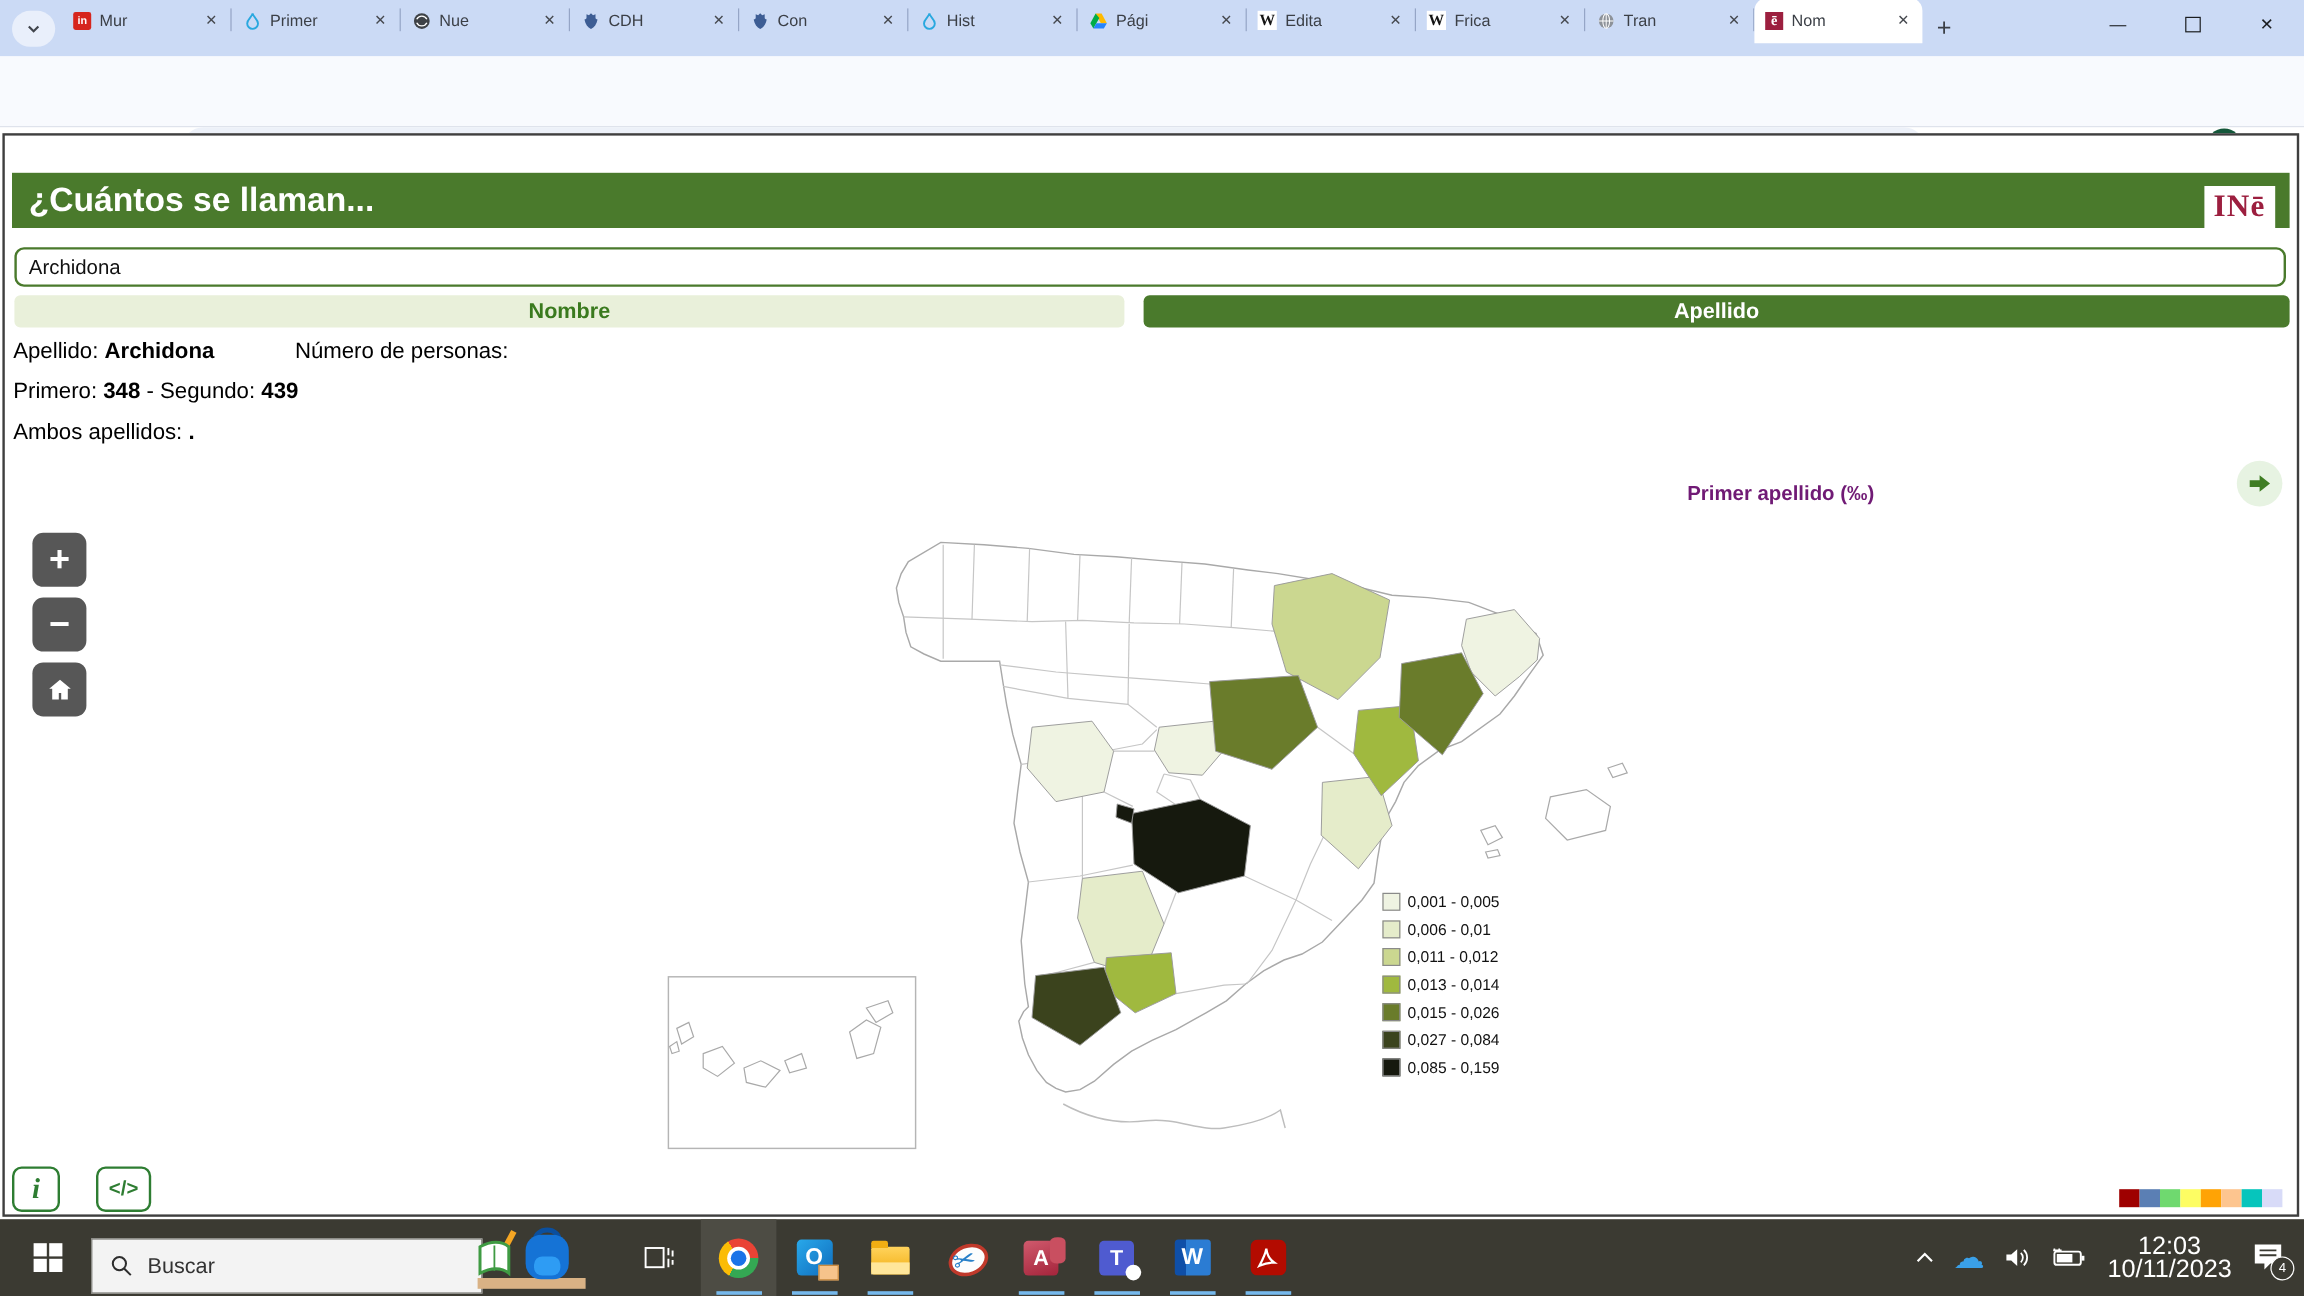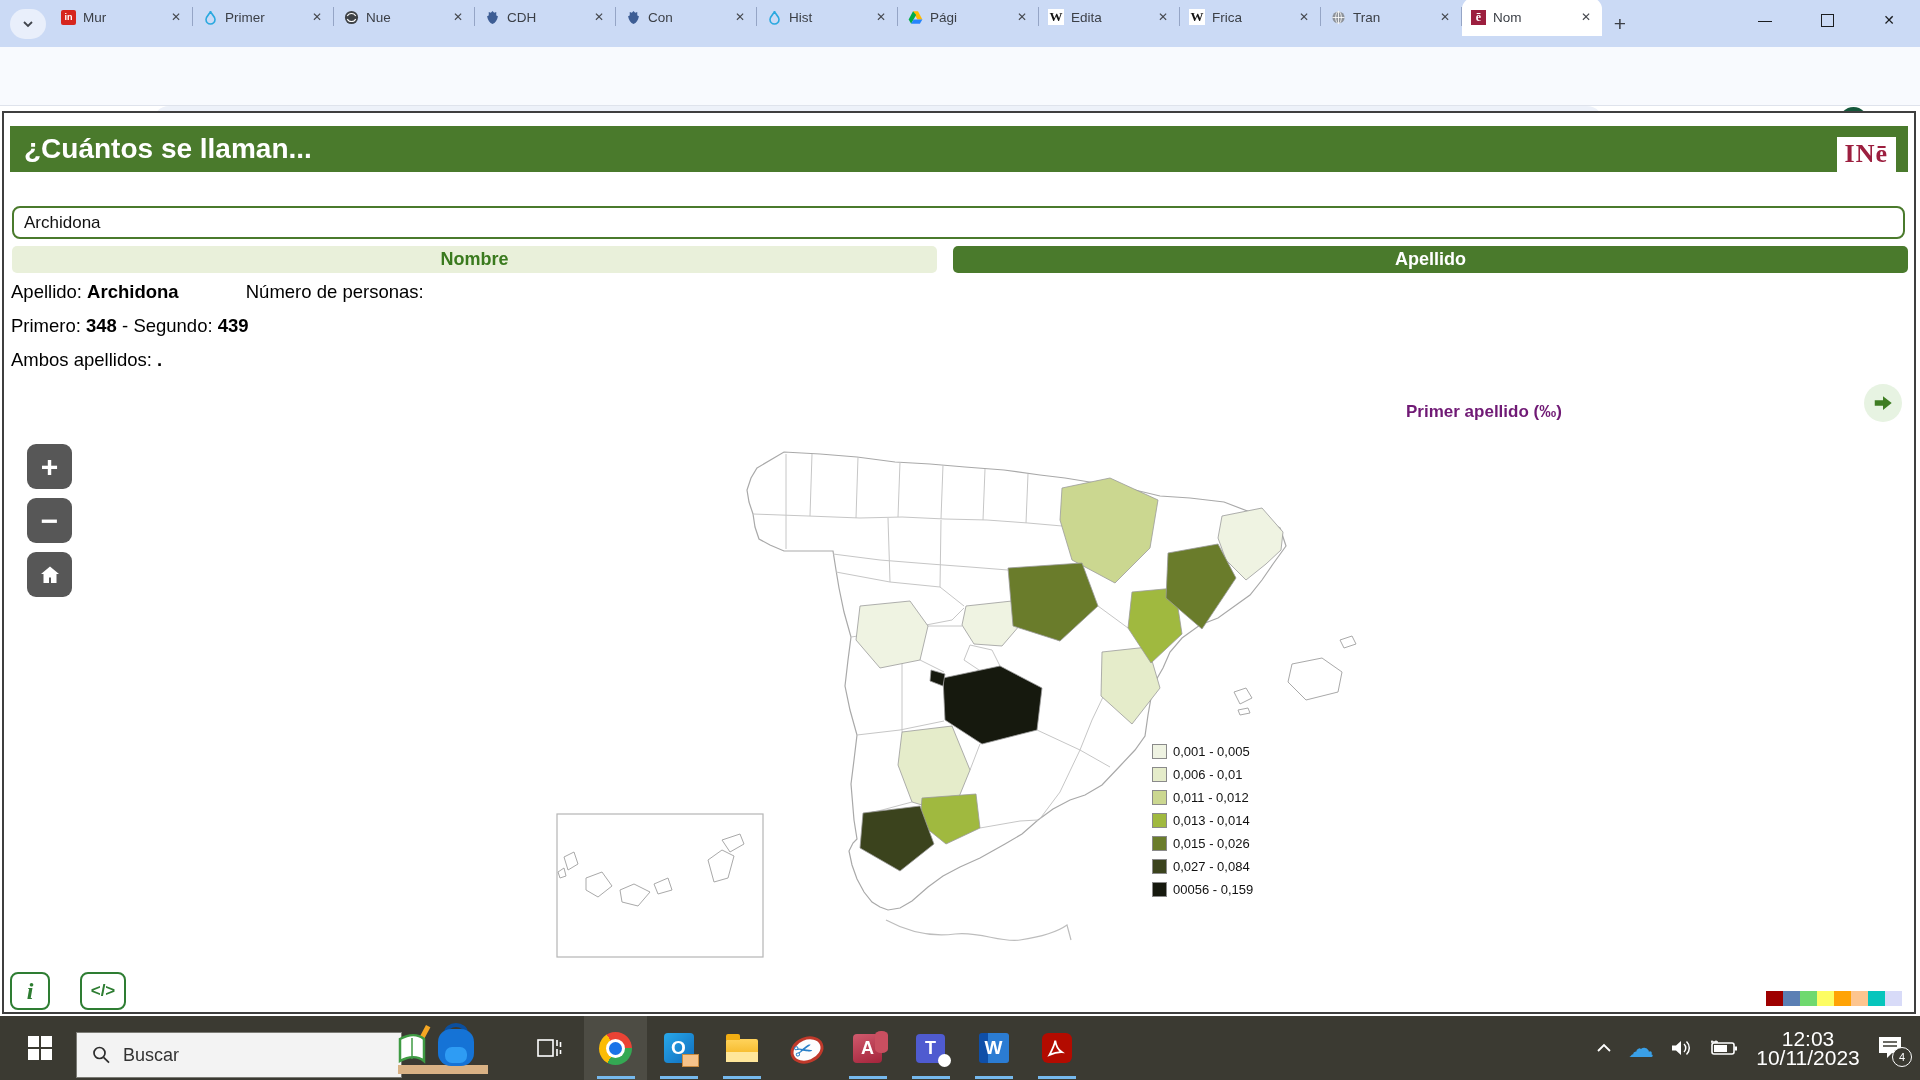--- a/index.html
+++ b/index.html
@@ -36,21 +36,21 @@
   .omni-url{font-size:15px;color:#27292d;flex:1;}
   .omni-right{display:flex;align-items:center;gap:18px;}
   .tb-right{position:absolute;right:14px;top:60px;display:flex;align-items:center;gap:20px;}
   .tb-divider{width:1px;height:22px;background:#c7cddb;}
   .avatar{width:29px;height:29px;border-radius:50%;background:#14573a;color:#fff;font-size:14px;font-weight:bold;
     display:flex;align-items:center;justify-content:center;}
   .dots{color:#54565c;font-size:18px;letter-spacing:0;}
 
   
   .widget-frame{position:absolute;left:2px;top:111px;width:1914px;height:903px;border:2px solid #3f3f3f;box-sizing:border-box;background:#fff;}
-  .ine-header{position:absolute;left:10px;top:126px;width:1898px;height:46px;background:#4a7a2c;display:flex;align-items:center;}
+  .ine-header{position:absolute;left:10px;top:144px;width:1898px;height:46px;background:#4a7a2c;display:flex;align-items:center;}
   .ine-title{color:#fff;font-size:28px;font-weight:bold;margin-left:14px;}
   .ine-logo{position:absolute;right:12px;top:11px;background:#fff;padding:2px 8px 4px;color:#9c1f3f;font-weight:bold;
     font-size:26px;line-height:30px;font-family:"Liberation Serif",serif;letter-spacing:1px;}
   .search-input{position:absolute;left:12px;top:206px;width:1893px;height:33px;box-sizing:border-box;
     border:2px solid #4a7a2c;border-radius:8px;font-size:17px;padding:0 10px;color:#111;
     font-family:"Liberation Sans",sans-serif;outline:none;}
   .wtab{position:absolute;top:246px;height:27px;display:flex;align-items:center;justify-content:center;
     font-size:18px;font-weight:bold;border-radius:5px;}
   .wtab-nombre{left:12px;width:925px;background:#e9f0da;color:#3a7a1e;}
   .wtab-apellido{left:953px;width:955px;background:#4a7a2c;color:#fff;}
@@ -430,21 +430,21 @@
       <div class="legend-row">
         <span class="legend-swatch" style="background: rgb(106, 124, 43);"></span>
         <span class="legend-label">0,015 - 0,026</span>
       </div>
       <div class="legend-row">
         <span class="legend-swatch" style="background: rgb(59, 67, 29);"></span>
         <span class="legend-label">0,027 - 0,084</span>
       </div>
       <div class="legend-row">
         <span class="legend-swatch" style="background: rgb(22, 25, 14);"></span>
-        <span class="legend-label">00056 - 0,159</span>
+        <span class="legend-label">0,085 - 0,159</span>
       </div>
     </div>
 
   <div class="foot-btn fb-info">i</div>
   <div class="foot-btn fb-embed">&lt;/&gt;</div>
   <div class="colorbar">
       <span style="background: rgb(158, 0, 0);"></span>
       <span style="background: rgb(91, 127, 180);"></span>
       <span style="background: rgb(111, 217, 111);"></span>
       <span style="background: rgb(253, 253, 99);"></span>

